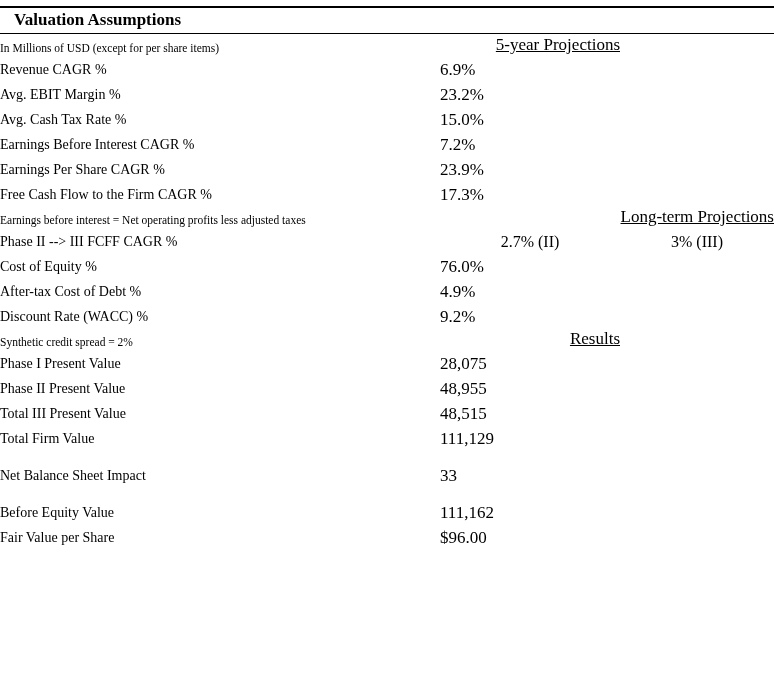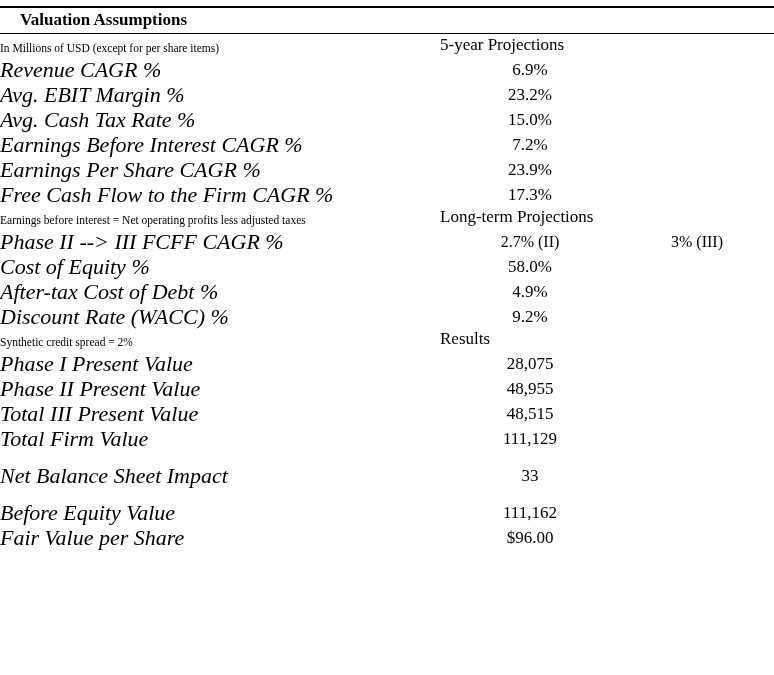--- a/index.html
+++ b/index.html
@@ -16,21 +16,21 @@
   }
   .sheet {
     position: relative;
     width: 774px;
     height: 675px;
     box-sizing: border-box;
   }
   .title-bar {
     border-top: 2px solid #000;
     border-bottom: 1.5px solid #000;
-    padding: 2px 0 3px 20px;
+    padding: 2px 0 3px 14px;
     margin: 6px 0 0 0;
   }
   .title-bar .title {
     font-family: "Liberation Serif", serif;
     font-weight: bold;
     font-size: 17px;
     line-height: 20px;
   }
   table.grid {
     width: 774px;
@@ -42,49 +42,49 @@
     vertical-align: bottom;
   }
   .c-label { width: 440px; }
   .c-val   { width: 180px; }
   .c-val2  { width: 154px; }
 
   .row-h { height: 25px; }
   .row-small { height: 22px; }
 
   .lbl {
-    font-size: 22px;
+    font-size: 14px;
     padding-left: 6px;
     line-height: 22px;
     white-space: nowrap;
-    font-style: italic;
   }
   .lbl-note {
     font-size: 11.5px;
     padding-left: 6px;
     line-height: 16px;
     white-space: nowrap;
   }
   .val {
     font-size: 17px;
-    text-align: center;
+    text-align: left;
     line-height: 22px;
     white-space: nowrap;
   }
   .val-sub {
     font-size: 16px;
     text-align: center;
     line-height: 22px;
     white-space: nowrap;
     margin-top: 25px;
   }
   .hdr {
     font-size: 17px;
-    text-align: left;
-    line-height: 22px;
+    text-align: right;
+    line-height: 22px;
+    text-decoration: underline;
     white-space: nowrap;
   }
   .spacer-row td { height: 12px; }
 </style>
 </head>
 <body>
 
 <div class="sheet">
 
   <div class="title-bar">
@@ -141,21 +141,21 @@
         <td class="hdr" colspan="2">Long-term Projections</td>
       </tr>
 
       <tr class="row-h">
         <td class="lbl">Phase II --&gt; III FCFF CAGR %</td>
         <td class="val-sub">2.7% (II)</td>
         <td class="val-sub">3% (III)</td>
       </tr>
       <tr class="row-h">
         <td class="lbl">Cost of Equity %</td>
-        <td class="val">58.0%</td>
+        <td class="val">76.0%</td>
         <td></td>
       </tr>
       <tr class="row-h">
         <td class="lbl">After-tax Cost of Debt %</td>
         <td class="val">4.9%</td>
         <td></td>
       </tr>
       <tr class="row-h">
         <td class="lbl">Discount Rate (WACC) %</td>
         <td class="val">9.2%</td>

